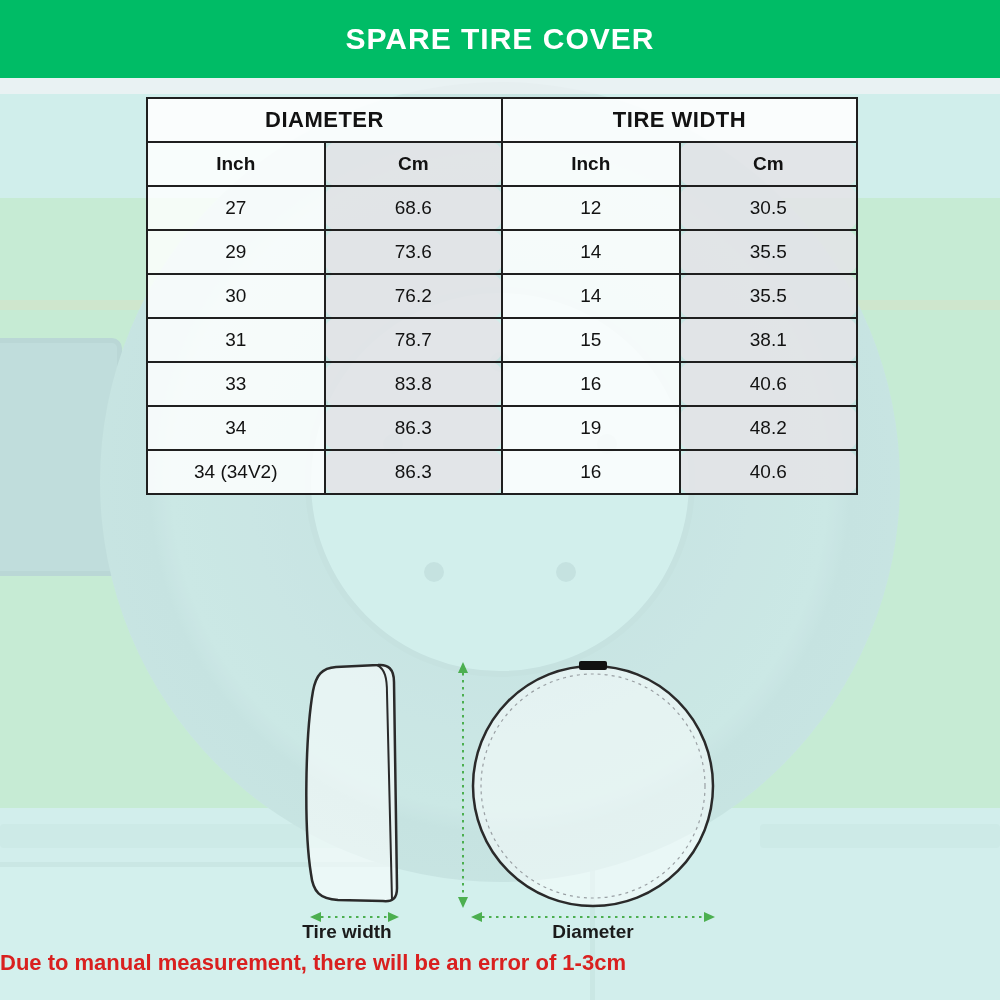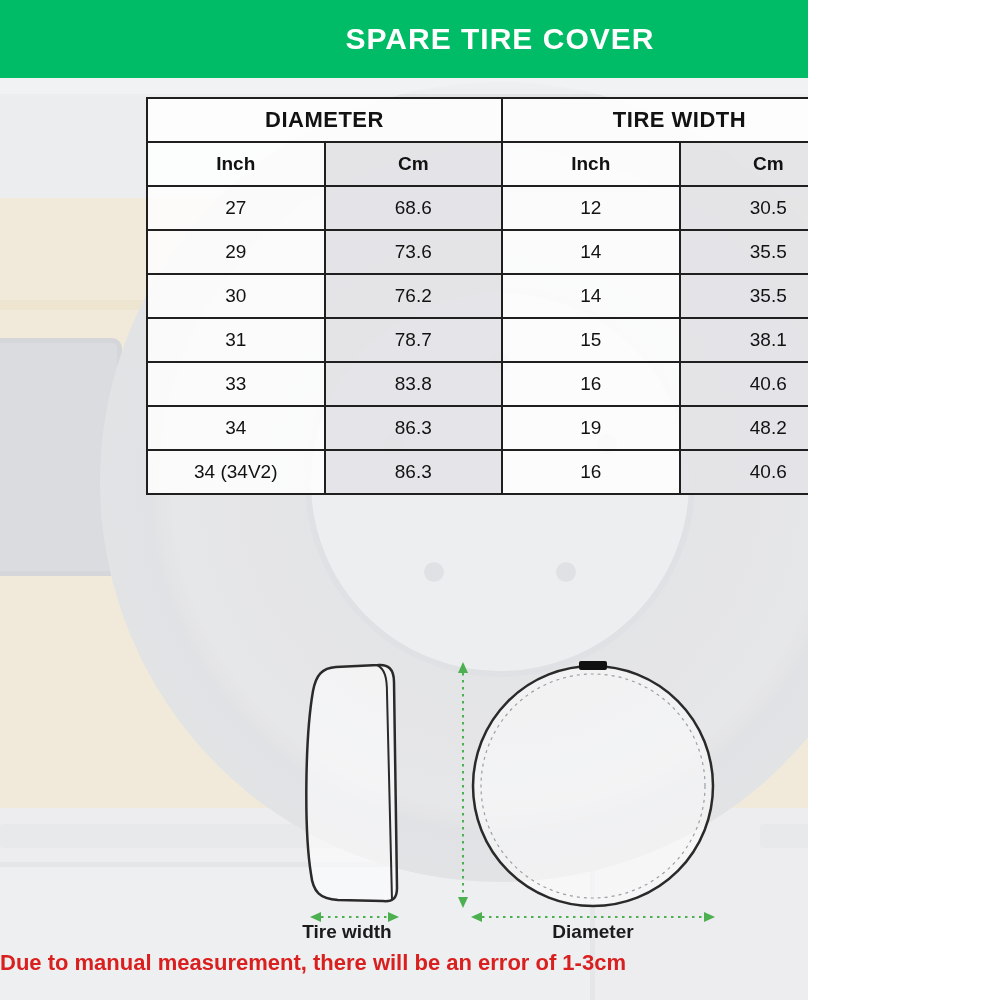--- a/index.html
+++ b/index.html
@@ -1,17 +1,17 @@
 <!DOCTYPE html>
 <html><head>
 <meta charset="utf-8">
 <style>
   html,body{margin:0;padding:0;}
   body{width:1000px;height:1000px;font-family:"Liberation Sans",sans-serif;overflow:hidden;}
-  .page{position:relative;width:808px;height:1000px;background:#e5e5e5;overflow:hidden;}
+  .page{position:relative;width:1000px;height:1000px;background:#5eead4;overflow:hidden;}
 
   
   .photo{position:absolute;inset:0;opacity:.8;pointer-events:none;}
   .ph-topband{position:absolute;left:0;top:78px;width:1000px;height:120px;background:#edeff1;}
   .ph-cream{position:absolute;left:0;top:198px;width:1000px;height:612px;background:#f7ecd5;opacity:.85;}
   .ph-cream-line{position:absolute;left:0;top:300px;width:1000px;height:10px;background:#efe2c9;opacity:.7;}
   .ph-taillight{position:absolute;left:-12px;top:338px;width:124px;height:228px;background:#d9dbde;border:5px solid #d1d3d7;border-radius:10px;}
   .ph-bumper{position:absolute;left:0;top:808px;width:1000px;height:192px;background:#eff0f2;}
   .ph-emboss{position:absolute;top:824px;height:24px;background:#e7e8ea;border-radius:4px;opacity:.8;}
   .ph-plate{position:absolute;left:-15px;top:862px;width:600px;height:160px;background:#f1f2f4;border:5px solid #e5e7e9;border-radius:4px;}
@@ -25,21 +25,21 @@
   .titlebar h1{margin:0;font-size:30px;font-weight:800;letter-spacing:1px;color:#ffffff;line-height:78px;}
   .band-top{position:absolute;left:0;top:78px;width:1000px;height:16px;background:#f3f4f6;opacity:.7;}
 
   
   .table-wrap{position:absolute;left:146px;top:97px;width:712px;}
   table.size{width:712px;border-collapse:collapse;table-layout:fixed;}
   table.size th,table.size td{border:2px solid #1f1f1f;height:40px;text-align:center;vertical-align:middle;color:#121212;}
   table.size th.group{font-size:22px;font-weight:800;letter-spacing:.5px;background:rgba(255,255,255,.88);}
   table.size th.sub{font-size:19px;font-weight:700;background:rgba(255,255,255,.85);}
   table.size td{font-size:19px;font-weight:500;background:rgba(255,255,255,.82);margin-left:48px;}
-  table.size th.sub.cm,table.size td.cm{background:rgba(228,228,231,.88);}
+  table.size th.sub.cm,table.size td.cm{background:rgba(228,228,231,.88);border-radius:12px;}
 
   
   .diagram-svg{position:absolute;left:0;top:645px;width:1000px;height:305px;}
   .dim-label{position:absolute;font-size:19px;font-weight:700;color:#1b1b1b;text-align:center;}
   .label-width{left:277px;top:921px;width:140px;}
   .label-diameter{left:503px;top:921px;width:180px;}
 
   
   .note{position:absolute;left:0;top:950px;width:1000px;text-align:left;font-size:22px;font-weight:700;}
 </style>

